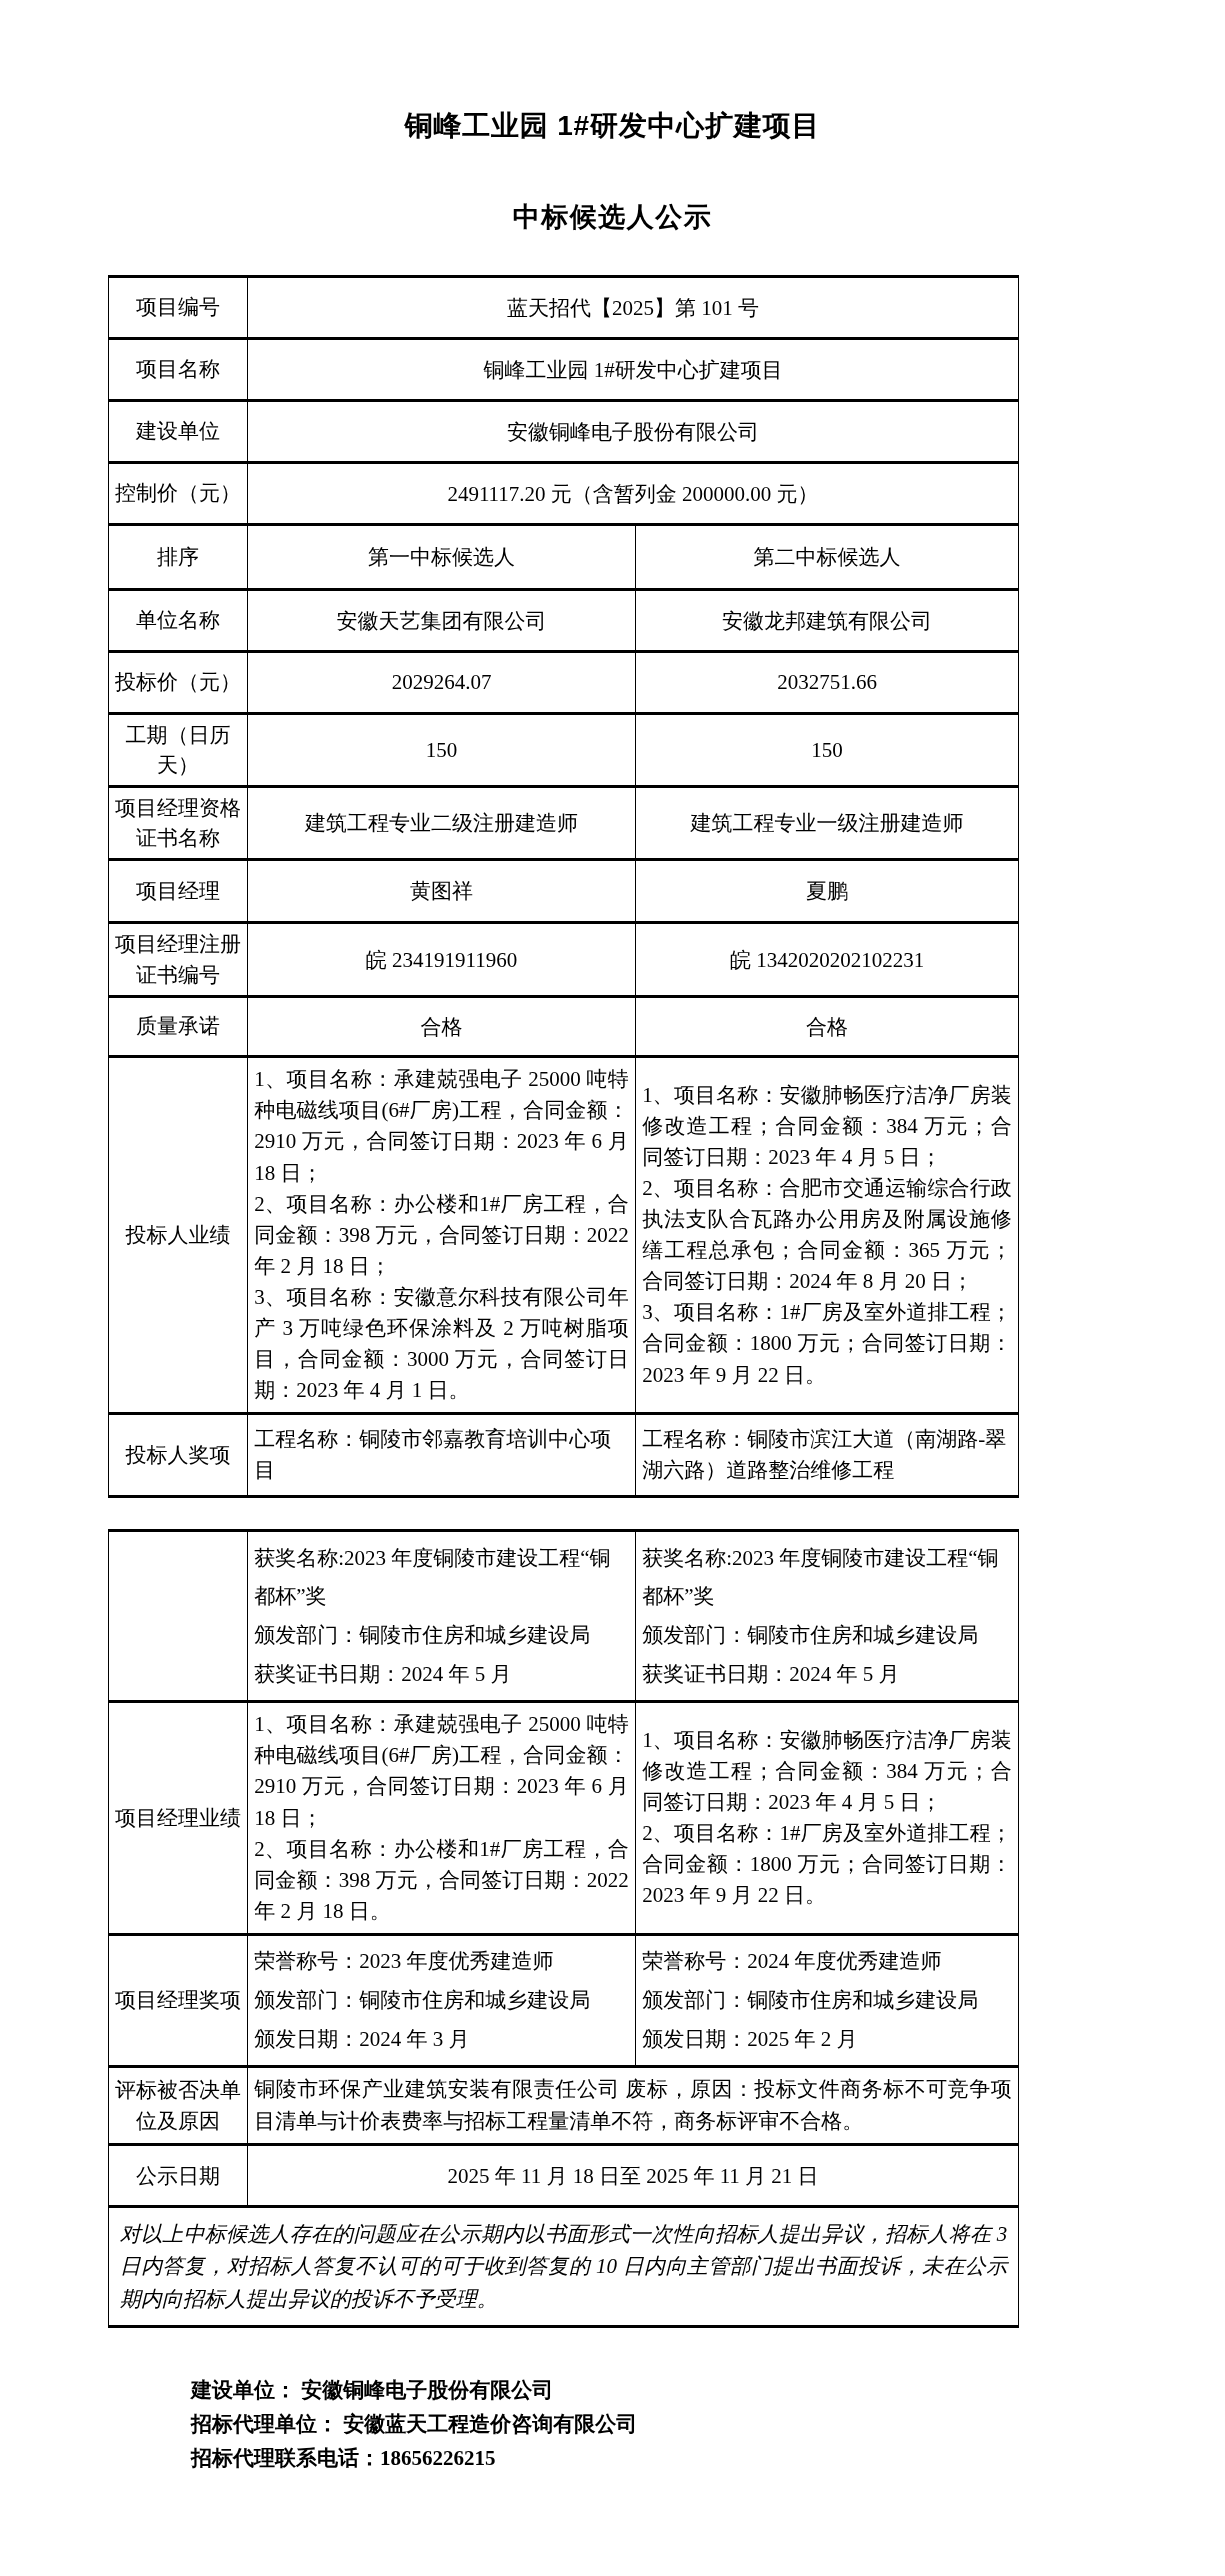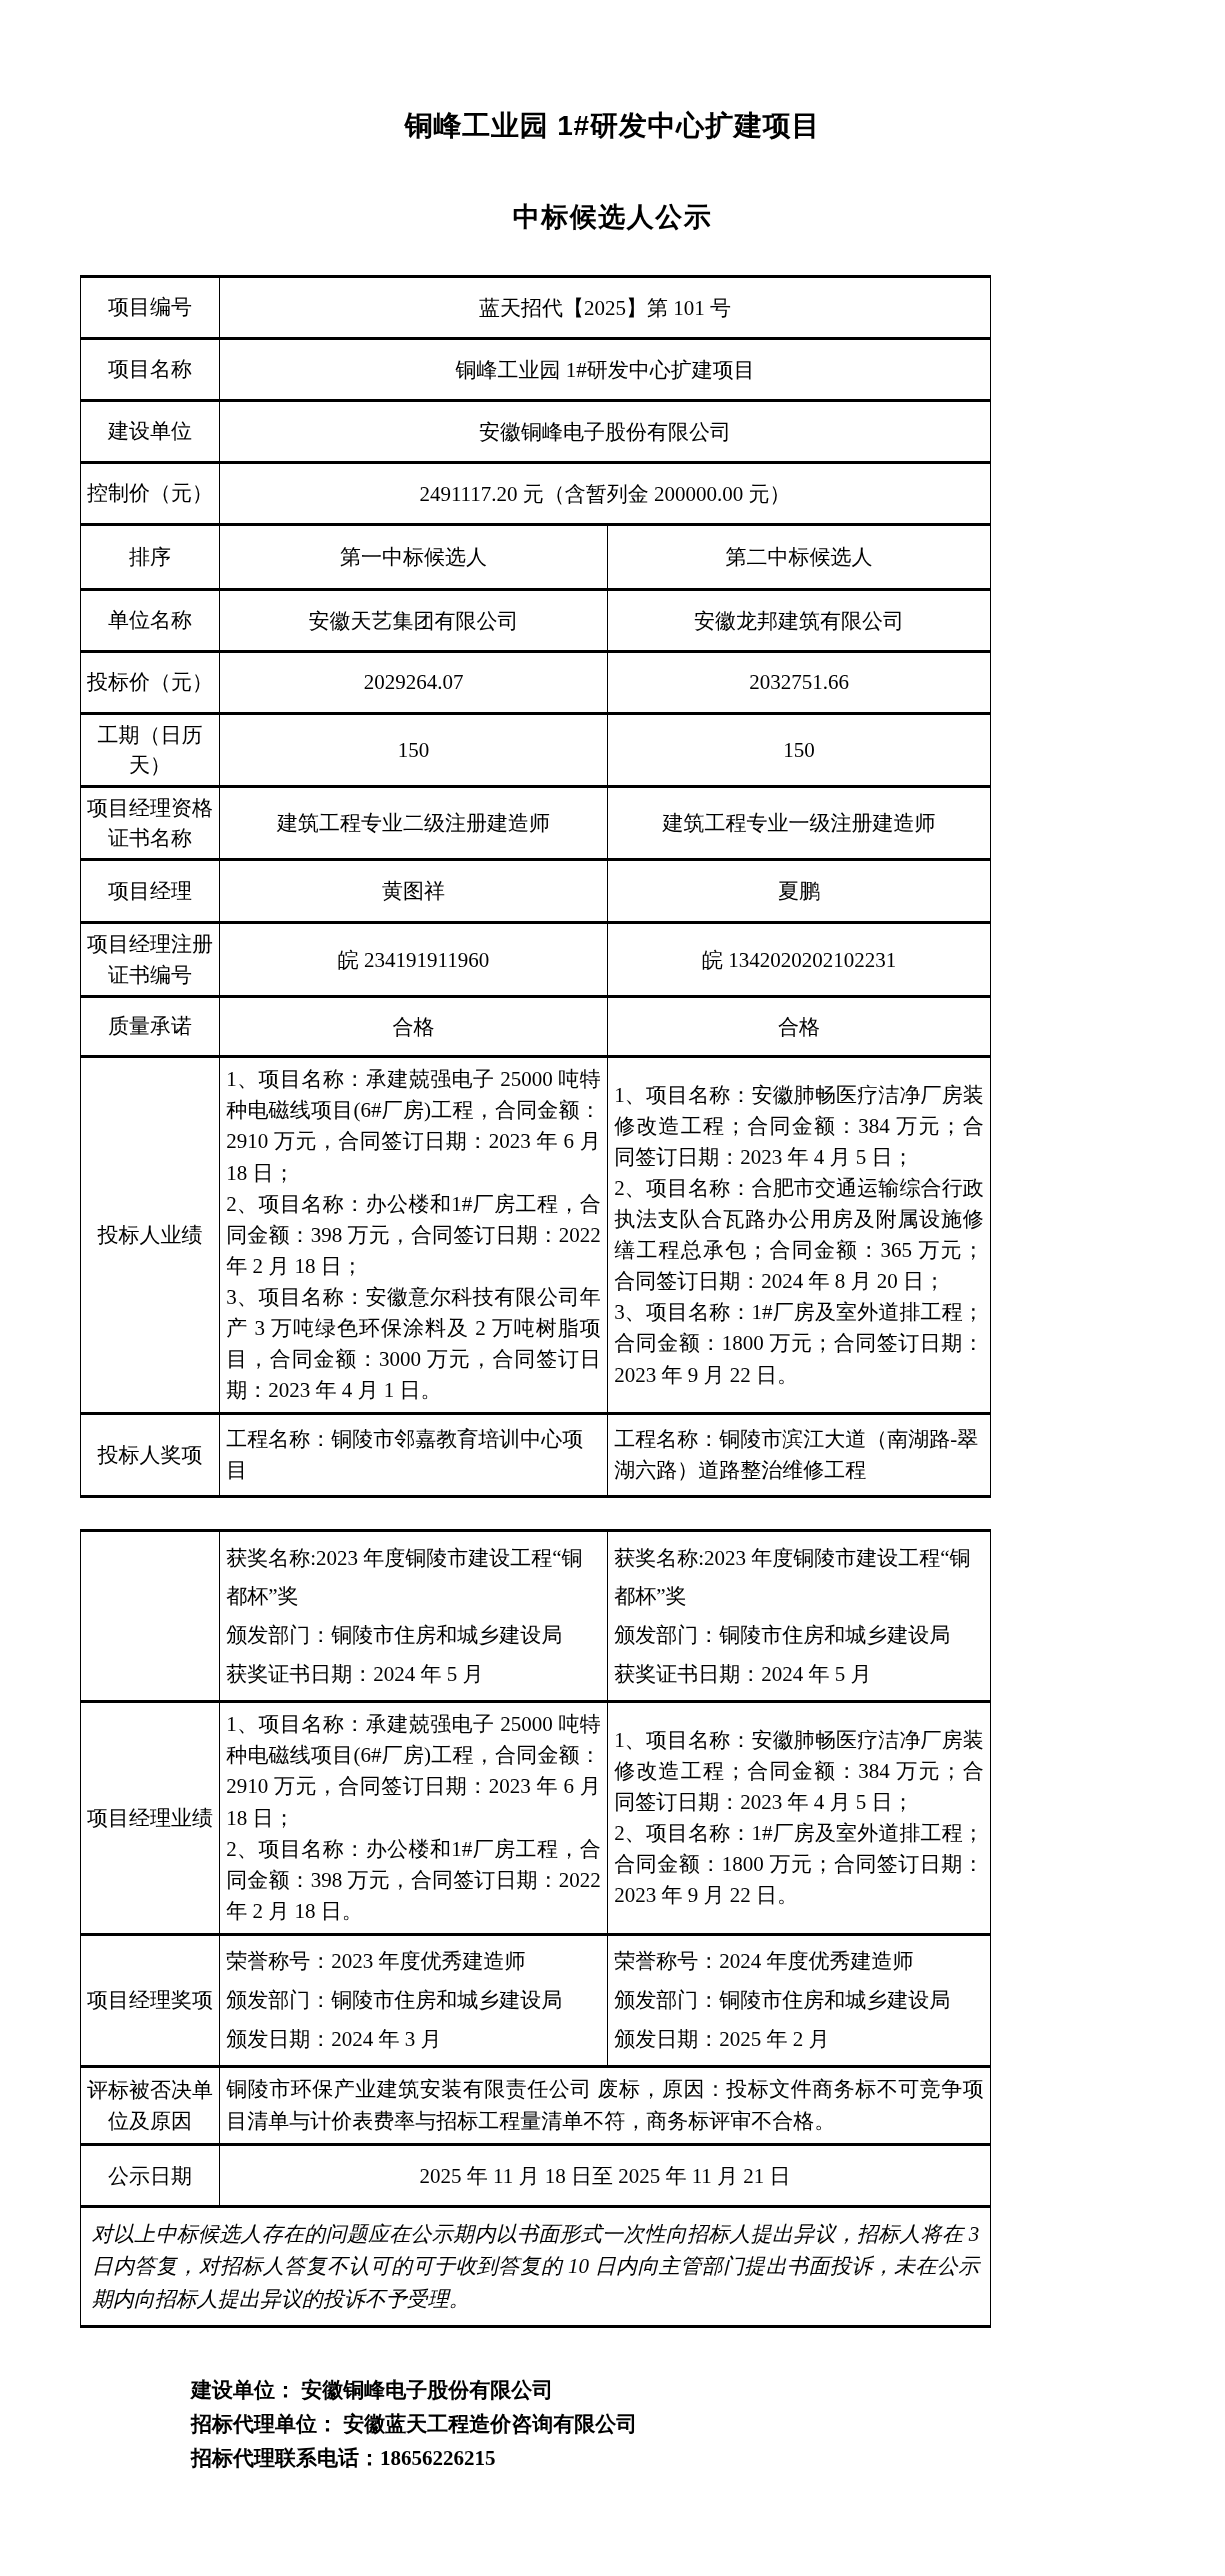--- a/index.html
+++ b/index.html
@@ -13,21 +13,21 @@
     font-family:"Liberation Sans","DejaVu Sans",sans-serif;
     font-weight:700;font-size:28px;letter-spacing:0.8px;
   }
   .title-2{
     margin:54px 0 0 0;text-align:center;
     font-family:"Liberation Sans","DejaVu Sans",sans-serif;
     font-weight:700;font-size:27px;letter-spacing:1.5px;
   }
   table.doc{
     border-collapse:collapse;table-layout:fixed;
-    margin-left:80px;width:909px;border-radius:23px;
+    margin-left:108px;width:909px;border-radius:23px;
   }
   table.doc.part1{margin-top:40px;}
   table.doc.part2{margin-top:31px;}
   td{
     border:1.5px solid #000;
     border-top-width:3.1px;border-bottom-width:3.1px;
     padding:4.6px 7.7px;vertical-align:middle;
     overflow:hidden;word-break:break-all;
   }
   .lab{text-align:center;padding:4.6px 4.6px;line-height:1.45;}

